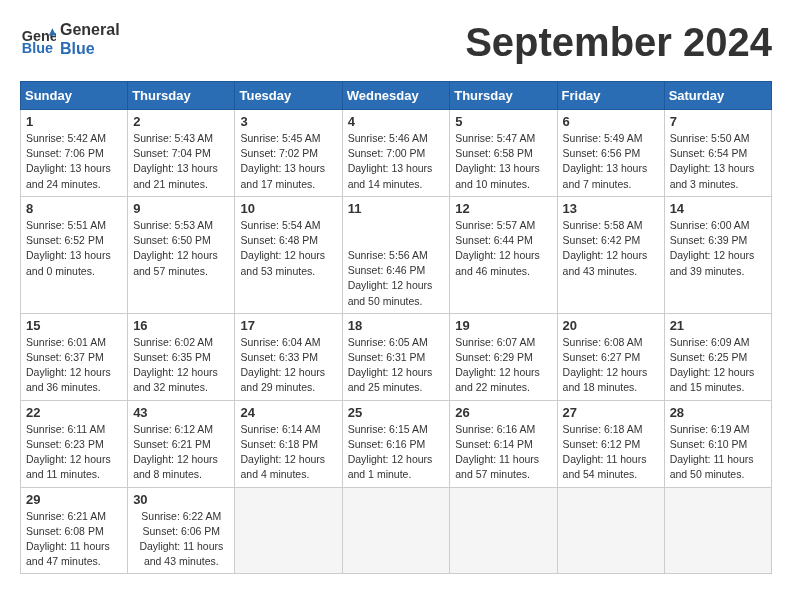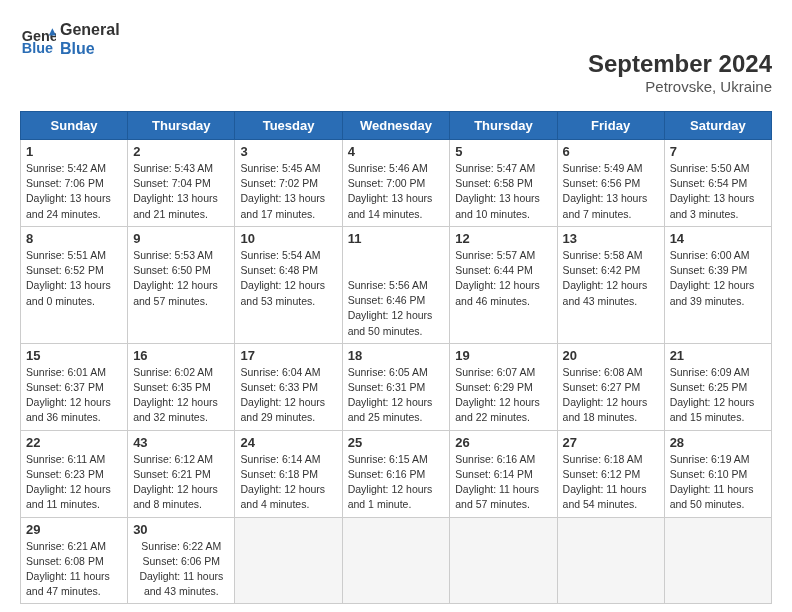--- a/index.html
+++ b/index.html
@@ -22,39 +22,38 @@
       gap: 4px;
     }
     .logo-icon {
       width: 36px;
       height: 36px;
     }
     .title-block {
       text-align: right;
     }
     .month-title {
-      font-size: 24px;
+      font-size: 40px;
       font-weight: bold;
       color: #333;
-      margin-top: 30px;
     }
     .subtitle {
       font-size: 15px;
       color: #555;
     }
     .calendar {
       width: 100%;
       border-collapse: collapse;
       font-size: 11px;
     }
     .calendar th {
       background: #2a6db5;
       color: #fff;
       padding: 6px 4px;
-      text-align: center;
+      text-align: left;
       font-size: 13px;
       font-weight: bold;
       border: 1px solid #1e5a9a;
     }
     .calendar td {
       border: 1px solid #ccc;
       vertical-align: top;
       padding: 4px 5px;
       width: 108px;
       min-height: 80px;
@@ -89,21 +88,20 @@
       <text x="2" y="36" font-size="16" font-weight="bold" fill="#2a6db5">Blue</text>
       <polygon points="36,8 40,16 32,16" fill="#2a6db5"></polygon>
     </svg>
     <div style="font-size:16px; font-weight:bold; line-height:1.2;">
       <div><span style="color:#333">General</span></div>
       <div style="color:#2a6db5">Blue</div>
     </div>
   </div>
   <div class="title-block">
     <div class="month-title">September 2024</div>
-    <div class="subtitle">Petrovske, Ukraine</div>
   </div>
 </div>
 
 <table class="calendar">
   <thead>
     <tr>
       <th>Sunday</th>
       <th>Thursday</th>
       <th>Tuesday</th>
       <th>Wednesday</th>

